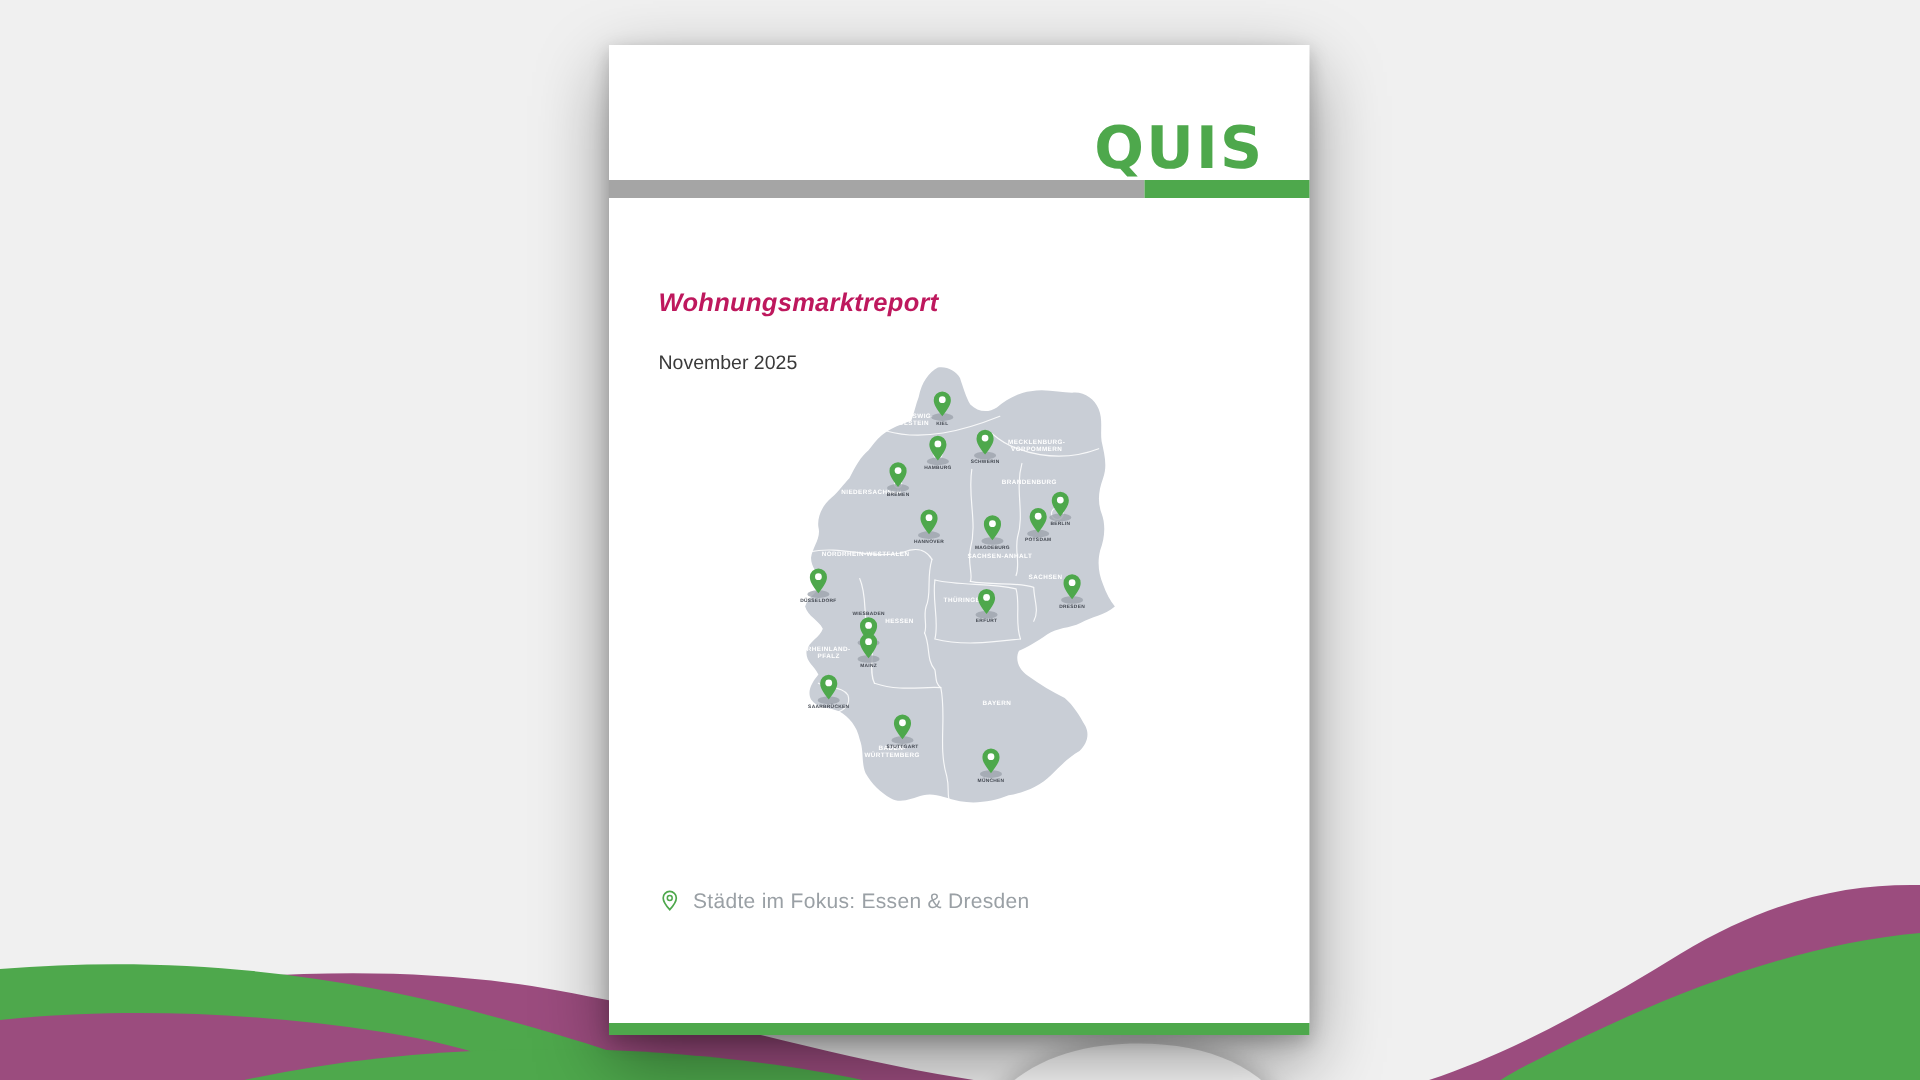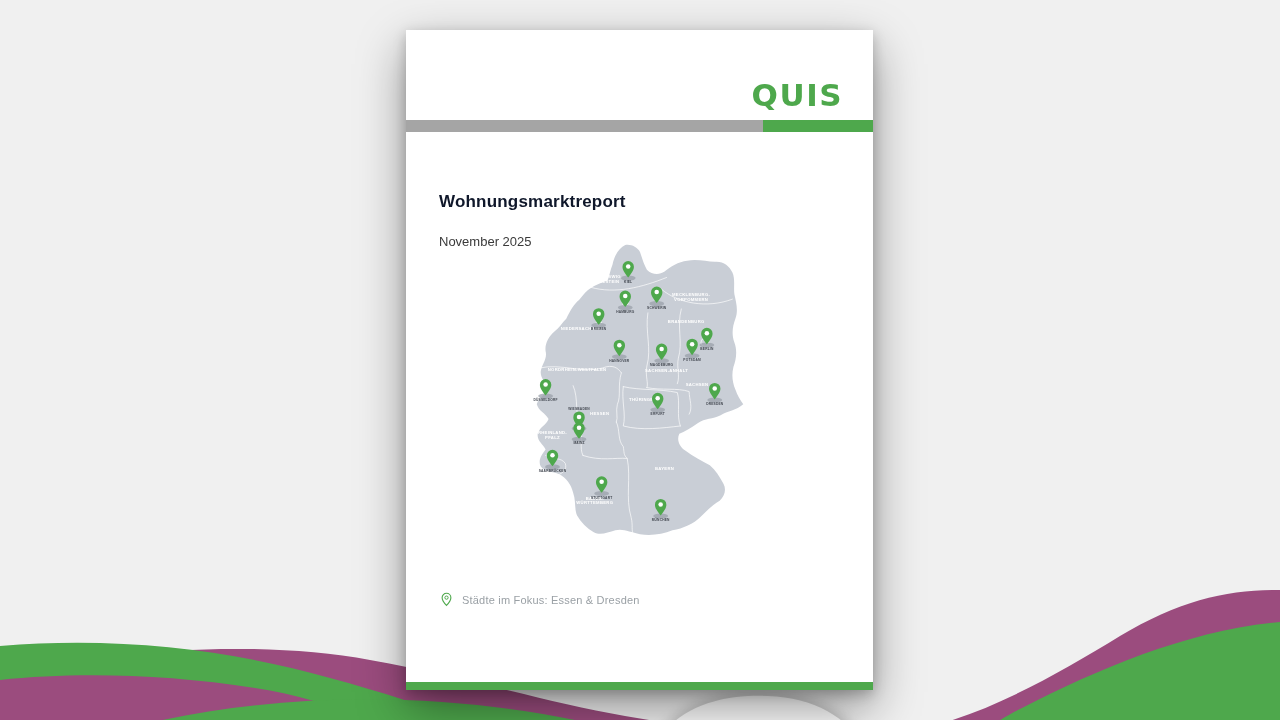--- a/index.html
+++ b/index.html
@@ -11,38 +11,38 @@
 
   
   .page {
     position:absolute; left:406px; top:30px; width:467px; height:660px;
     background:#ffffff; z-index:2;
     box-shadow:0 18px 45px rgba(0,0,0,.40), 0 4px 12px rgba(0,0,0,.22);
   }
   .logo {
     position:absolute; top:50px; right:30px;
     font-family:"DejaVu Sans","Liberation Sans",sans-serif;
-    font-size:31px; font-weight:bold; letter-spacing:1.5px; line-height:1;
+    font-size:39px; font-weight:bold; letter-spacing:1.5px; line-height:1;
   }
   .bar-row { position:absolute; top:90px; left:0; width:100%; height:12px; display:flex; }
   .bar-gray { flex:1; }
   .bar-green { width:110px; }
 
   .title { position:absolute; left:33px; top:162px; font-size:17px; font-weight:bold; letter-spacing:.2px; }
   .subtitle { position:absolute; left:33px; top:204px; font-size:13px; color:#3a3a3a; font-weight:500; }
 
   .map-wrap { position:absolute; left:116px; top:208px; width:236px; height:315px; }
   .map-wrap svg { width:100%; height:100%; display:block; }
   .border { fill:none; stroke:#ffffff; stroke-width:0.8; opacity:0.85; stroke-linecap:round; }
   .state-label { fill:#ffffff; font-size:4.3px; font-weight:bold; letter-spacing:.3px; text-anchor:middle; }
   .city-label { fill:#434851; font-size:3.3px; font-weight:bold; letter-spacing:.2px; text-anchor:middle; }
   .pin-shadow { fill:#9aa0a9; opacity:.75; }
 
   .footer-note { position:absolute; left:33px; top:562px; display:flex; align-items:center; gap:8px; }
-  .footer-note span { font-size:11px; color:#9aa0a5; letter-spacing:.2px;text-align:center; }
+  .footer-note span { font-size:14px; color:#9aa0a5; letter-spacing:.2px;text-align:center; }
   .page-bottom-bar { position:absolute; bottom:0; left:0; width:100%; height:8px; }
 </style>
 </head>
 <body>
 
 <svg id="bg-waves" viewBox="0 0 1280 720" preserveAspectRatio="none">
   <path id="wave-purple" d="M0,676 C120,648 260,640 370,660 C470,678 545,702 625,716 C705,730 785,737 865,736 C950,735 1040,685 1120,636 C1180,600 1230,589 1280,590 L1280,720 L0,720 Z" fill="#9b4c7e"></path>
   <path id="wave-white-valley" style="filter:drop-shadow(0 -4px 6px rgba(0,0,0,.18));" d="M628,800 C650,722 695,699 748,696 C812,693 852,716 872,762 L872,800 Z" fill="#fcfcfc"></path>
   <path id="wave-green-right" d="M1280,622 C1190,630 1100,668 1022,708 C1002,718 990,726 984,734 L984,760 L1280,760 Z" fill="#4ea84c"></path>
   <path id="wave-green-left" d="M0,646 C120,636 230,650 330,678 C400,697 450,714 485,734 L485,772 L428,772 C394,724 330,700 255,688 C165,674 75,672 0,680 Z" fill="#4ea84c"></path>
@@ -51,21 +51,21 @@
 
 <div class="page">
 
   <div class="logo" style="color: rgb(78, 168, 76);">QUIS</div>
 
   <div class="bar-row">
     <div class="bar-gray" style="background: rgb(165, 165, 165);"></div>
     <div class="bar-green" style="background: rgb(78, 168, 76);"></div>
   </div>
 
-  <div class="title" style="color: #0f172a;">Wohnungsmarktreport</div>
+  <div class="title" style="color: #be185d; font-style: italic;">Wohnungsmarktreport</div>
   <div class="subtitle">November 2025</div>
 
   <div class="map-wrap">
     <svg id="map-svg" viewBox="0 0 240 320">
       <path id="germany-outline" d="M62,58 C68,50 78,46 87,43 C89,38 90,32 92,27 C94,17 99,10 105,7 C111,6 117,9 120,14 C122,20 124,27 127,32 C132,37 139,38 145,34 C151,29 159,24 168,23 C178,21 188,24 196,24 C204,23 211,28 214,35 C217,42 215,50 216,57 C218,66 220,74 217,82 C214,90 213,98 216,106 C219,114 218,123 215,131 C213,139 214,147 217,154 C219,160 222,165 225,169 C218,175 209,176 202,180 C194,184 186,183 179,188 C172,193 165,197 160,199 C157,205 160,212 166,216 C174,222 183,227 191,231 C197,236 201,243 205,250 C208,256 206,262 201,267 C194,271 188,277 182,283 C174,291 164,295 153,297 C143,301 131,303 120,301 C110,299 103,295 95,297 C87,299 80,303 73,299 C66,295 60,289 56,282 C53,275 55,267 52,259 C50,250 45,244 38,240 C31,237 23,238 19,232 C16,226 20,220 24,215 C21,209 15,206 16,199 C18,192 25,190 27,184 C24,178 17,176 15,169 C17,162 24,160 26,153 C24,146 19,143 19,136 C20,128 26,123 24,115 C23,108 27,100 33,95 C38,91 41,86 45,82 C49,74 53,67 58,63 Z" fill="#c9ced6"></path>
       <g id="state-borders">
         <path class="border" d="M70,50 C95,57 122,50 147,40"></path>
         <path class="border" d="M142,52 C158,66 188,72 214,62"></path>
         <path class="border" d="M128,76 C125,95 132,112 127,130 C125,140 129,148 127,152"></path>
         <path class="border" d="M18,132 C40,127 62,138 82,132 C92,128 98,132 101,137"></path>

